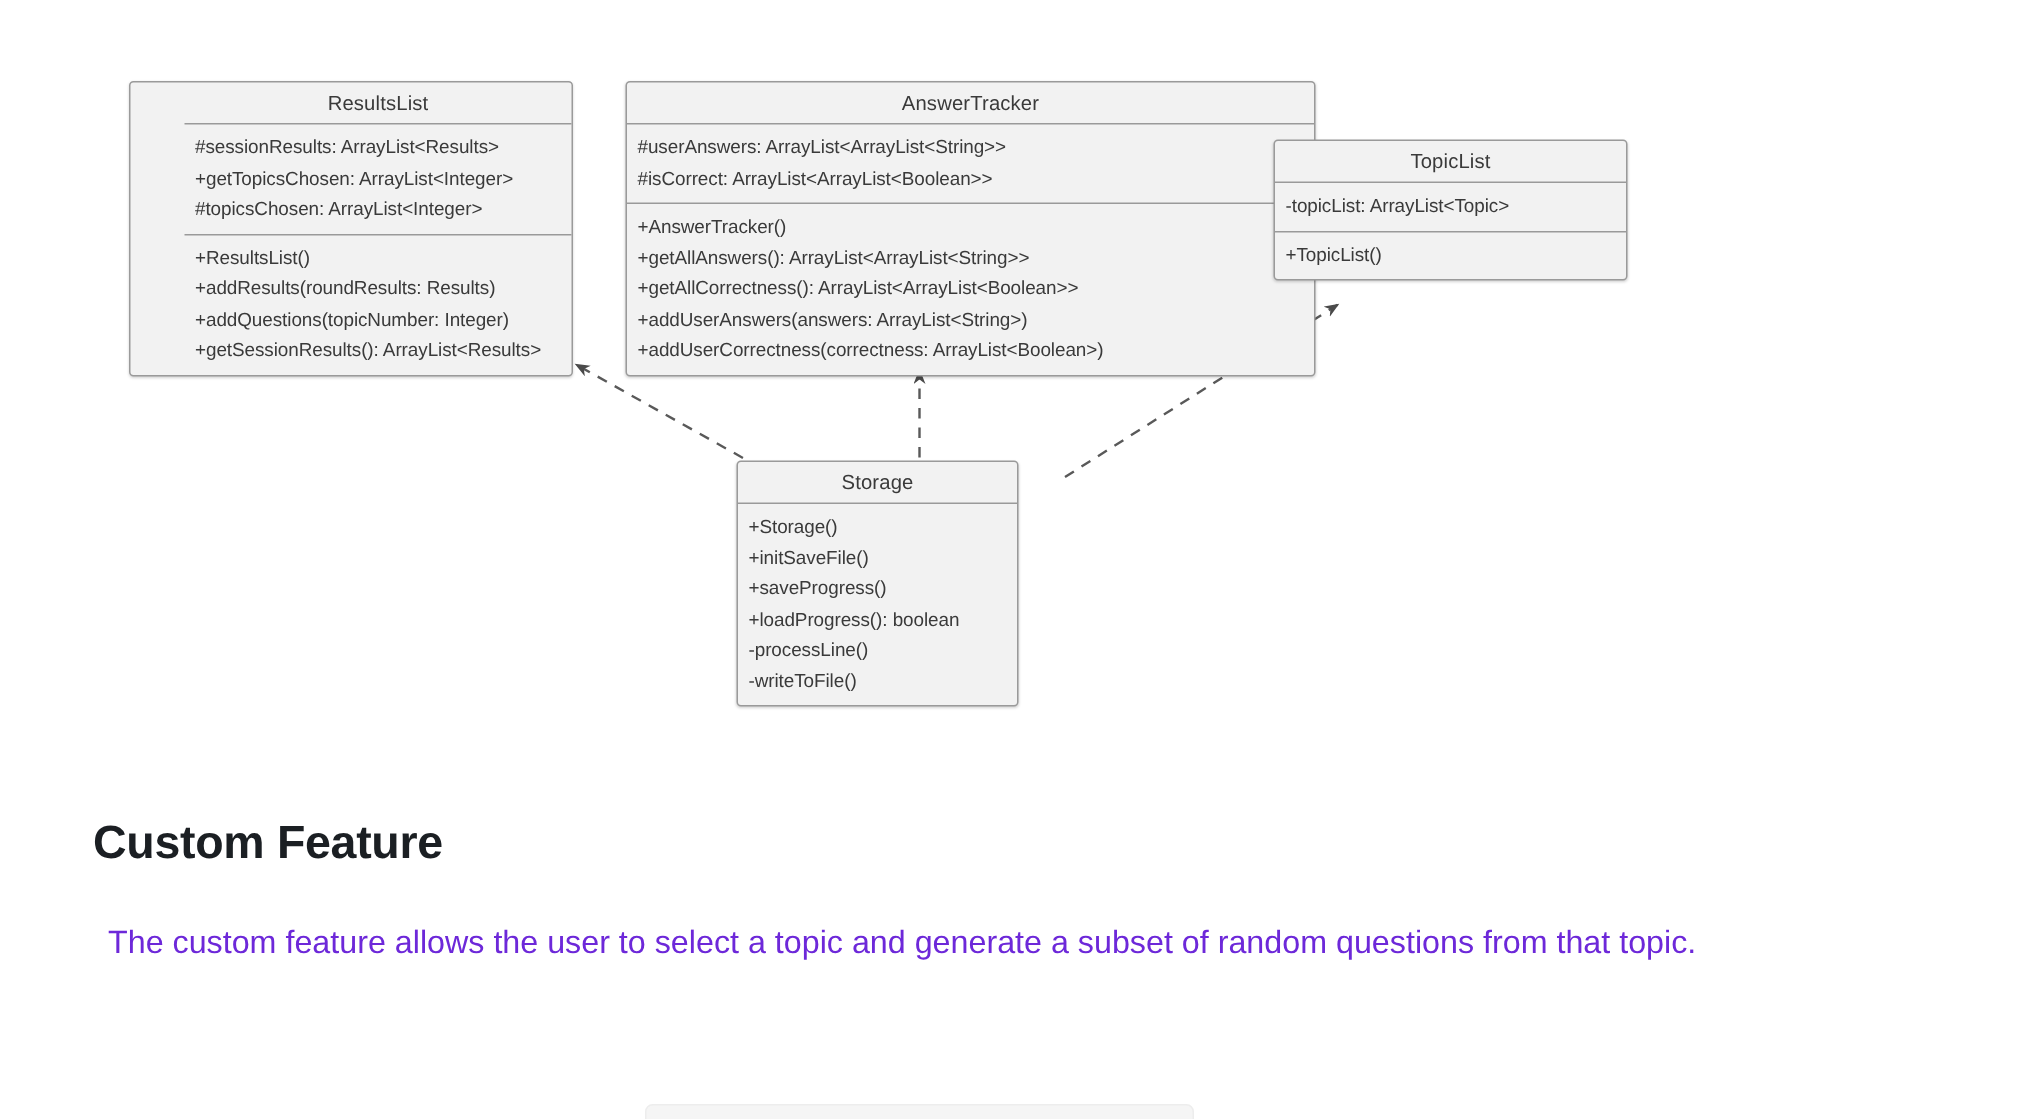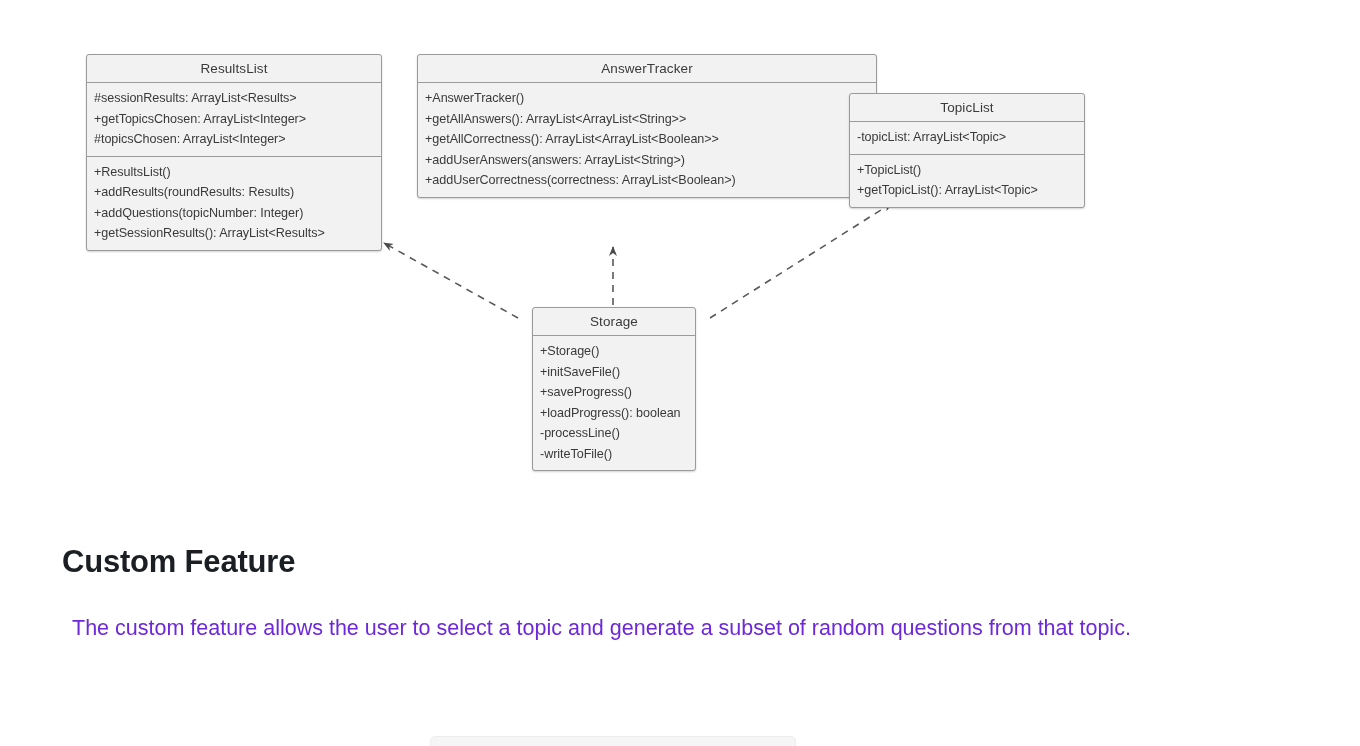--- a/index.html
+++ b/index.html
@@ -112,58 +112,61 @@
       </marker>
     </defs>
 
     <line x1="518" y1="318" x2="384" y2="243" stroke="#595959" stroke-width="1.6" stroke-dasharray="7,6" marker-end="url(#open-arrow)"></line>
 
     <line x1="613" y1="305" x2="613" y2="247" stroke="#595959" stroke-width="1.6" stroke-dasharray="7,6" marker-end="url(#open-arrow)"></line>
 
     <line x1="710" y1="318" x2="892" y2="203" stroke="#595959" stroke-width="1.6" stroke-dasharray="7,6" marker-end="url(#open-arrow)"></line>
   </svg>
 
-  <div class="uml-class" id="box-results-list" style="left:86px; top:54px; width:296px;">
+  <div class="uml-class" id="box-results-list" style="left:86px; top:54px; width:296px;padding-left:36px;">
     <div class="uml-title">ResultsList</div>
     <div class="uml-compartment with-divider">
       <div class="uml-member">#sessionResults: ArrayList&lt;Results&gt;</div>
       <div class="uml-member">+getTopicsChosen: ArrayList&lt;Integer&gt;</div>
       <div class="uml-member">#topicsChosen: ArrayList&lt;Integer&gt;</div>
     </div>
     <div class="uml-compartment">
       <div class="uml-member">+ResultsList()</div>
       <div class="uml-member">+addResults(roundResults: Results)</div>
       <div class="uml-member">+addQuestions(topicNumber: Integer)</div>
       <div class="uml-member">+getSessionResults(): ArrayList&lt;Results&gt;</div>
     </div>
   </div>
 
   <div class="uml-class" id="box-answer-tracker" style="left:417px; top:54px; width:460px;">
     <div class="uml-title">AnswerTracker</div>
+    <div class="uml-compartment with-divider">
+      <div class="uml-member">#userAnswers: ArrayList&lt;ArrayList&lt;String&gt;&gt;</div>
+      <div class="uml-member">#isCorrect: ArrayList&lt;ArrayList&lt;Boolean&gt;&gt;</div>
+    </div>
     <div class="uml-compartment">
       <div class="uml-member">+AnswerTracker()</div>
       <div class="uml-member">+getAllAnswers(): ArrayList&lt;ArrayList&lt;String&gt;&gt;</div>
       <div class="uml-member">+getAllCorrectness(): ArrayList&lt;ArrayList&lt;Boolean&gt;&gt;</div>
       <div class="uml-member">+addUserAnswers(answers: ArrayList&lt;String&gt;)</div>
       <div class="uml-member">+addUserCorrectness(correctness: ArrayList&lt;Boolean&gt;)</div>
     </div>
   </div>
 
   <div class="uml-class" id="box-topic-list" style="left:849px; top:93px; width:236px;">
     <div class="uml-title">TopicList</div>
     <div class="uml-compartment with-divider">
       <div class="uml-member">-topicList: ArrayList&lt;Topic&gt;</div>
     </div>
     <div class="uml-compartment">
       <div class="uml-member">+TopicList()</div>
-      <div class="uml-member">+getTopicList(): ArrayList&lt;Topic&gt;</div>
     </div>
   </div>
 
-  <div class="uml-class" id="box-storage" style="left:532px; top:307px; width:164px;">
+  <div class="uml-class" id="box-storage" style="left:491px; top:307px; width:188px;">
     <div class="uml-title">Storage</div>
     <div class="uml-compartment">
       <div class="uml-member">+Storage()</div>
       <div class="uml-member">+initSaveFile()</div>
       <div class="uml-member">+saveProgress()</div>
       <div class="uml-member">+loadProgress(): boolean</div>
       <div class="uml-member">-processLine()</div>
       <div class="uml-member">-writeToFile()</div>
     </div>
   </div>

